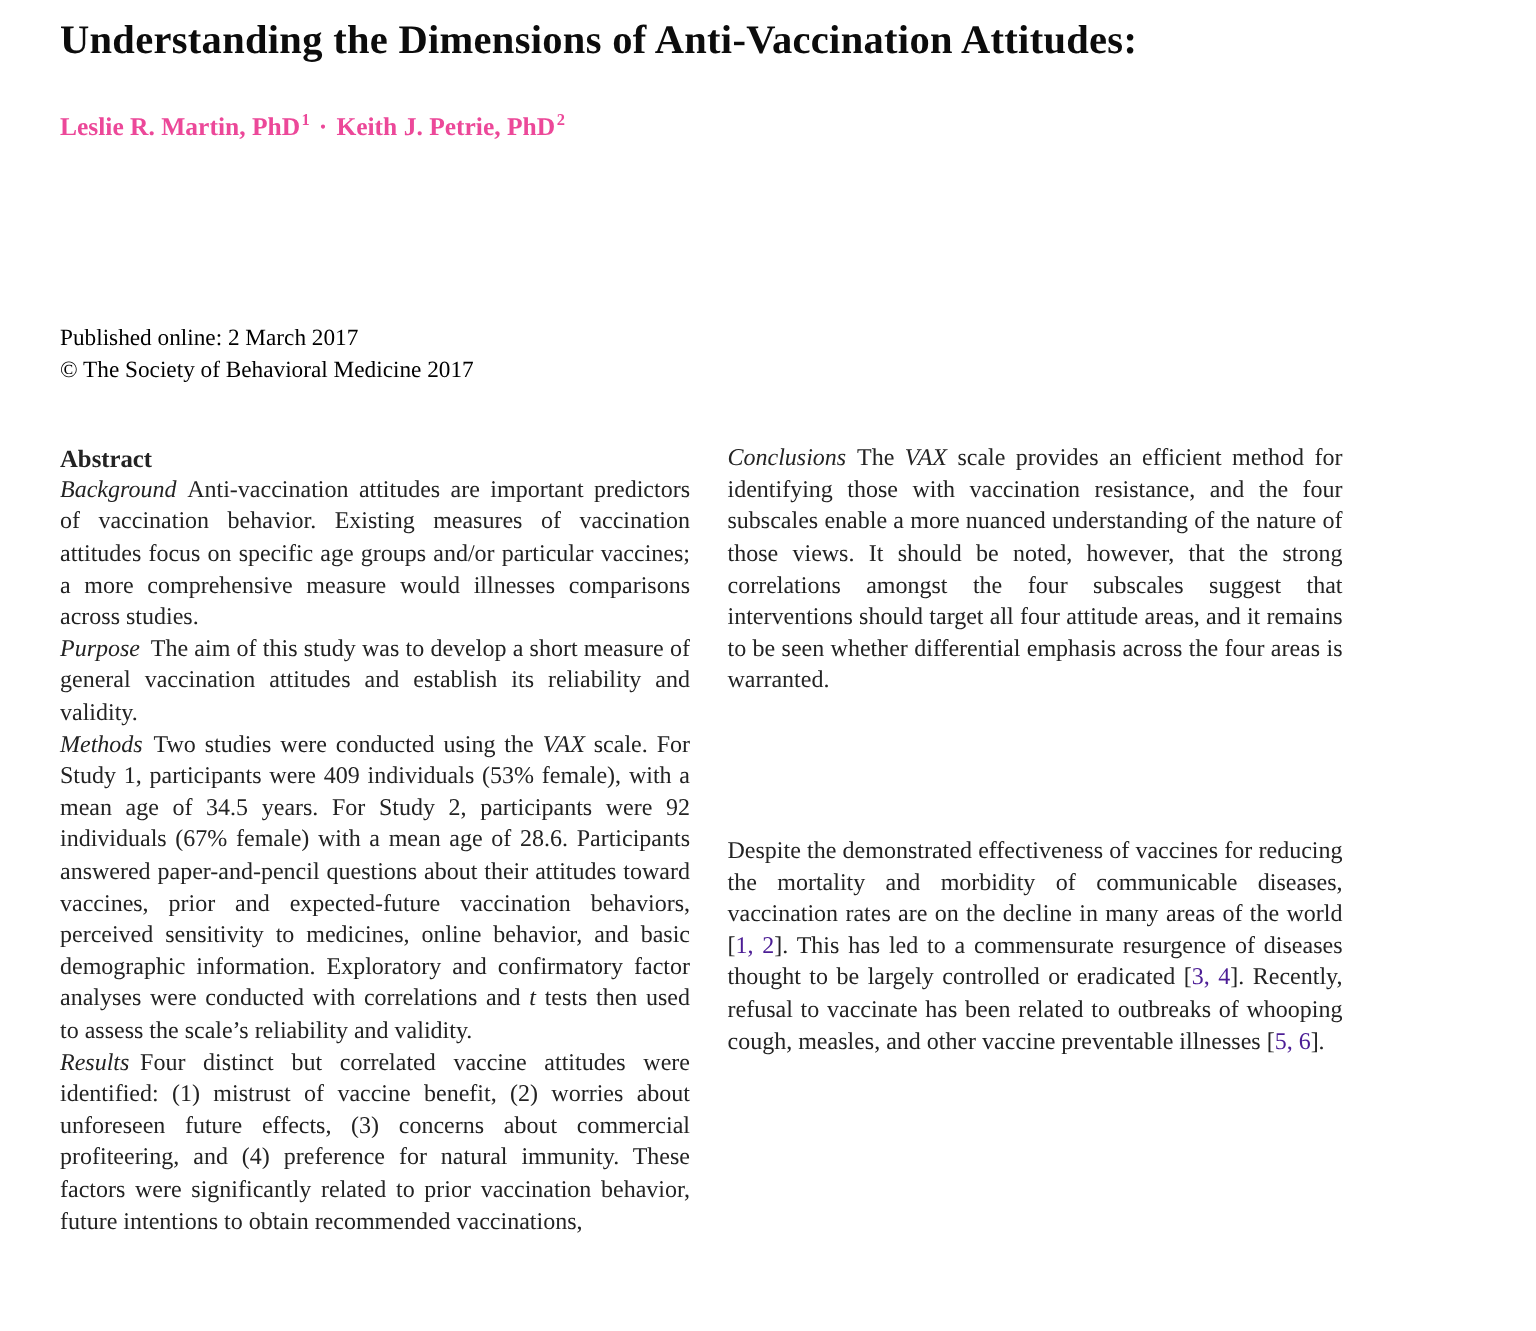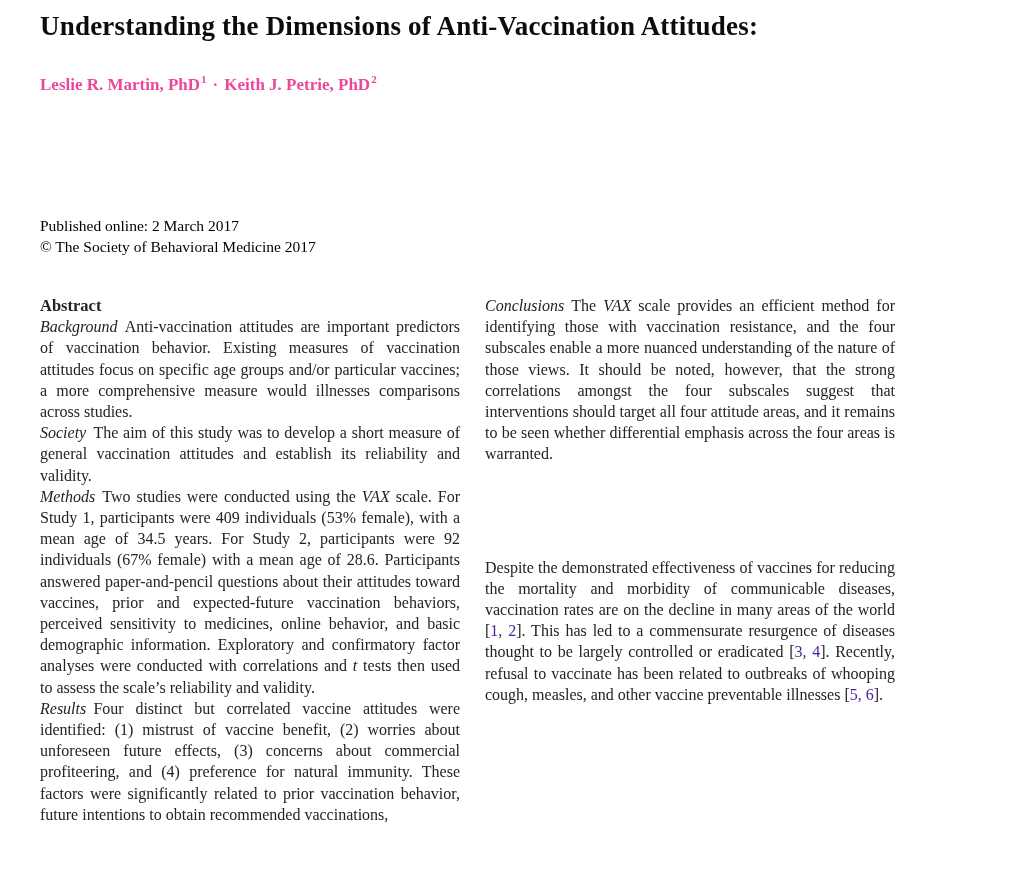--- a/index.html
+++ b/index.html
@@ -55,21 +55,21 @@
   <div class="pub-block">
     <div>Published online: 2 March 2017</div>
     <div>© The Society of Behavioral Medicine 2017</div>
   </div>
 
   <div class="columns">
 
     <div class="col-left body-text">
       <div class="abstract-heading">Abstract</div>
       <p><span class="lead">Background</span><span><span>Anti-vaccination attitudes are important predictors of vaccination behavior. Existing measures of vaccination attitudes focus on specific age groups and/or particular vaccines; a more comprehensive measure would illnesses comparisons across studies.</span></span></p>
-      <p><span class="lead">Society</span><span><span>The aim of this study was to develop a short measure of general vaccination attitudes and establish its reliability and validity.</span></span></p>
+      <p><span class="lead">Purpose</span><span><span>The aim of this study was to develop a short measure of general vaccination attitudes and establish its reliability and validity.</span></span></p>
       <p><span class="lead">Methods</span><span><span>Two studies were conducted using the </span><span class="run-italic">VAX</span><span> scale. For Study 1, participants were 409 individuals (53% female), with a mean age of 34.5 years. For Study 2, participants were 92 individuals (67% female) with a mean age of 28.6. Participants answered paper-and-pencil questions about their attitudes toward vaccines, prior and expected-future vaccination behaviors, perceived sensitivity to medicines, online behavior, and basic demographic information. Exploratory and confirmatory factor analyses were conducted with correlations and </span><span class="run-italic">t</span><span> tests then used to assess the scale’s reliability and validity.</span></span></p>
       <p><span class="lead">Results</span><span><span>Four distinct but correlated vaccine attitudes were identified: (1) mistrust of vaccine benefit, (2) worries about unforeseen future effects, (3) concerns about commercial profiteering, and (4) preference for natural immunity. These factors were significantly related to prior vaccination behavior, future intentions to obtain recommended vaccinations,</span></span></p>
     </div>
 
     <div class="col-right body-text">
       <p><span class="lead">Conclusions</span><span><span>The </span><span class="run-italic">VAX</span><span> scale provides an efficient method for identifying those with vaccination resistance, and the four subscales enable a more nuanced understanding of the nature of those views. It should be noted, however, that the strong correlations amongst the four subscales suggest that interventions should target all four attitude areas, and it remains to be seen whether differential emphasis across the four areas is warranted.</span></span></p>
 
 
       <p class="intro-p1"><span><span>Despite the demonstrated effectiveness of vaccines for reducing the mortality and morbidity of communicable diseases, vaccination rates are on the decline in many areas of the world [</span><span class="run-citation">1, 2</span><span>]. This has led to a commensurate resurgence of diseases thought to be largely controlled or eradicated [</span><span class="run-citation">3, 4</span><span>]. Recently, refusal to vaccinate has been related to outbreaks of whooping cough, measles, and other vaccine preventable illnesses [</span><span class="run-citation">5, 6</span><span>].</span></span></p>
     </div>

